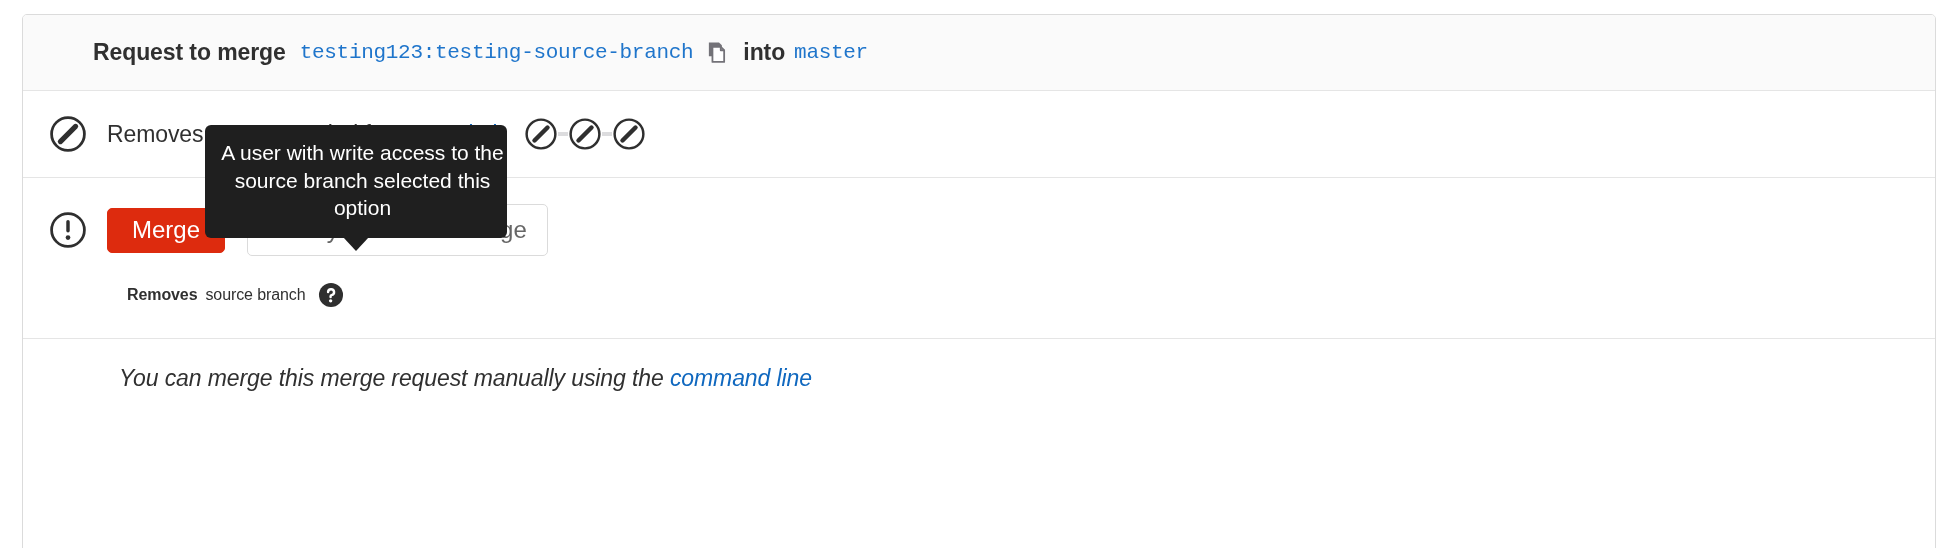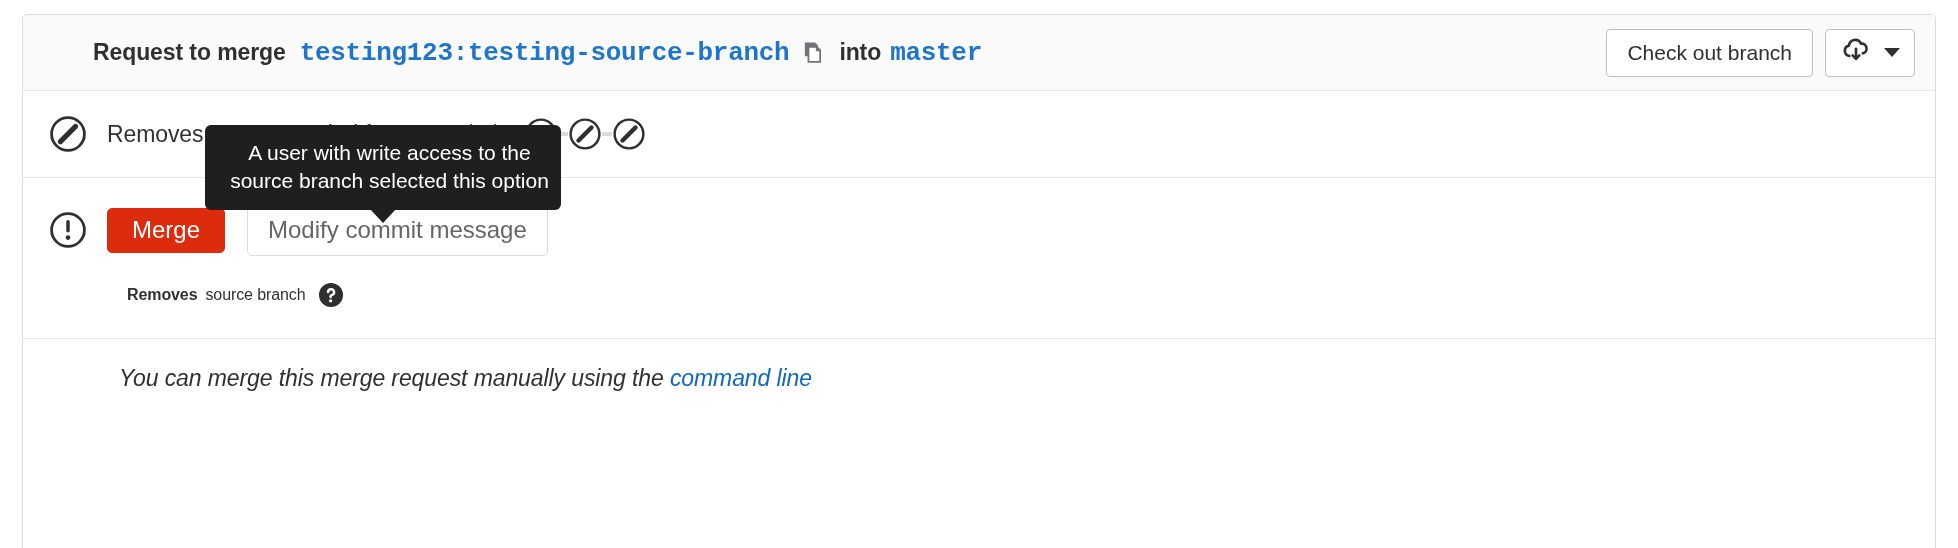--- a/index.html
+++ b/index.html
@@ -45,23 +45,23 @@
     font-weight: 700;
     color: #303030;
     display: flex;
     align-items: center;
     white-space: nowrap;
     letter-spacing: -0.1px;
     margin-left: 44px;
   }
   .mono-branch {
     font-family: "Liberation Mono", monospace;
-    font-weight: 700;
+    font-weight: 400;
     color: #1f75cb;
-    font-size: 26px;
+    font-size: 21px;
     letter-spacing: -0.3px;
   }
   .mono-branch .ns { color: #1f75cb; }
   .header-title .plain { margin: 0 7px; }
   .header-title .into { margin: 0 9px 0 12px; color: #303030; }
 
   .copy-icon-btn {
     display: inline-flex;
     align-items: center;
     justify-content: center;
@@ -205,21 +205,21 @@
     margin-left: 12px;
     display: inline-flex;
     align-items: center;
   }
 
   
   .tooltip {
     position: absolute;
     left: 182px;
     top: -53px;
-    width: 356px;
+    width: 302px;
     background: #1f1f1f;
     color: #ffffff;
     border-radius: 6px;
     padding: 14px 3px 16px 16px;
     font-size: 21px;
     line-height: 1.32;
     text-align: center;
     box-sizing: border-box;
     z-index: 40;
     font-weight: 400;
@@ -263,33 +263,20 @@
         <svg width="26" height="26" viewBox="0 0 16 16" aria-hidden="true">
           <path d="M3 1.5h6.2L11 3.3V10H3V1.5z" fill="#737278"></path>
           <path d="M5.2 4.2h5.1l2.1 2.1v7.2H5.2V4.2z" fill="#ffffff" stroke="#737278" stroke-width="1.1" stroke-linejoin="round"></path>
           <path d="M10.3 4.2v2.1h2.1" fill="none" stroke="#737278" stroke-width="1.1" stroke-linejoin="round"></path>
         </svg>
       </button>
       <span class="into">into</span>
       <span class="mono-branch">master</span>
     </div>
 
-    <div class="header-actions">
-      <button class="btn">Check out branch</button>
-      <button class="btn btn-icon-split">
-        <span>
-          <svg width="28" height="28" viewBox="0 0 16 16" aria-hidden="true">
-            <path d="M4.2 11.4A3 3 0 0 1 4 5.5a3.6 3.6 0 0 1 6.9-1.1 2.8 2.8 0 0 1 1 5.5" fill="none" stroke="#303030" stroke-width="1.5" stroke-linecap="round" stroke-linejoin="round"></path>
-            <path d="M8 7.3v5.6" fill="none" stroke="#303030" stroke-width="1.5" stroke-linecap="round"></path>
-            <path d="M6.1 11.1 8 13.1l1.9-2" fill="none" stroke="#303030" stroke-width="1.5" stroke-linecap="round" stroke-linejoin="round"></path>
-          </svg>
-        </span>
-        <span class="caret-down"></span>
-      </button>
-    </div>
   </div>
 
   <div class="section" style="padding:0;">
     <div class="pipeline-row">
       <span class="status-circle">
         <svg width="38" height="38" viewBox="0 0 22 22" aria-hidden="true">
           <circle cx="11" cy="11" r="9.5" fill="none" stroke="#2f2f2f" stroke-width="1.6"></circle>
           <path d="M6.6 15.4 15.4 6.6" stroke="#2f2f2f" stroke-width="3" stroke-linecap="round"></path>
         </svg>
       </span>

